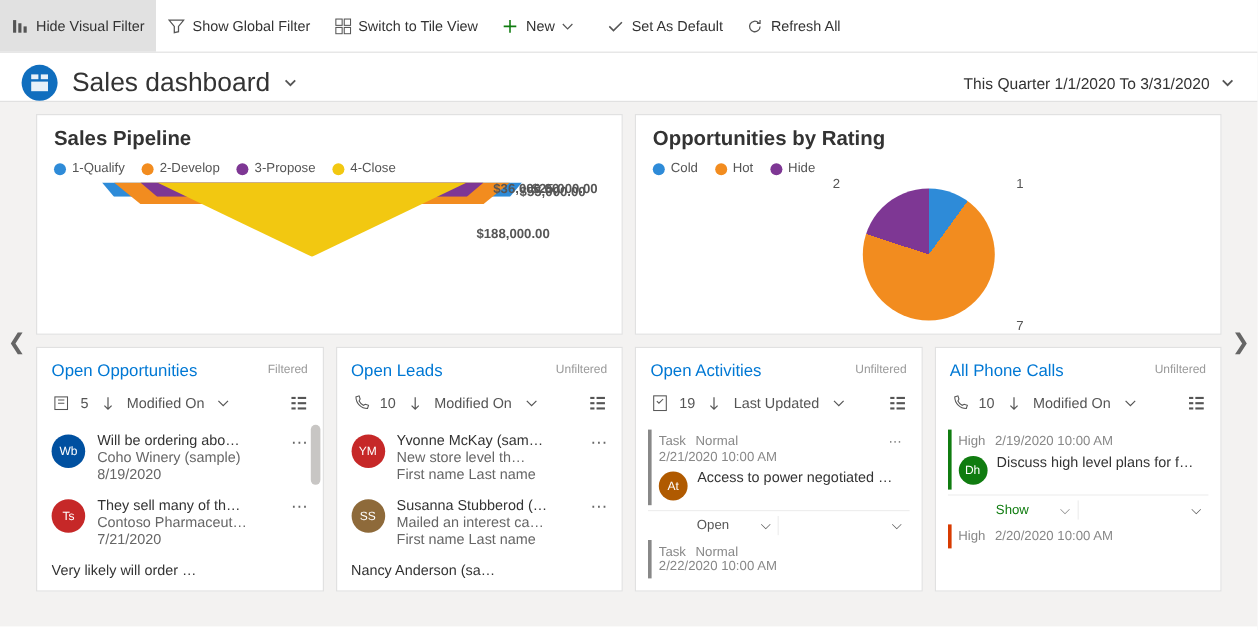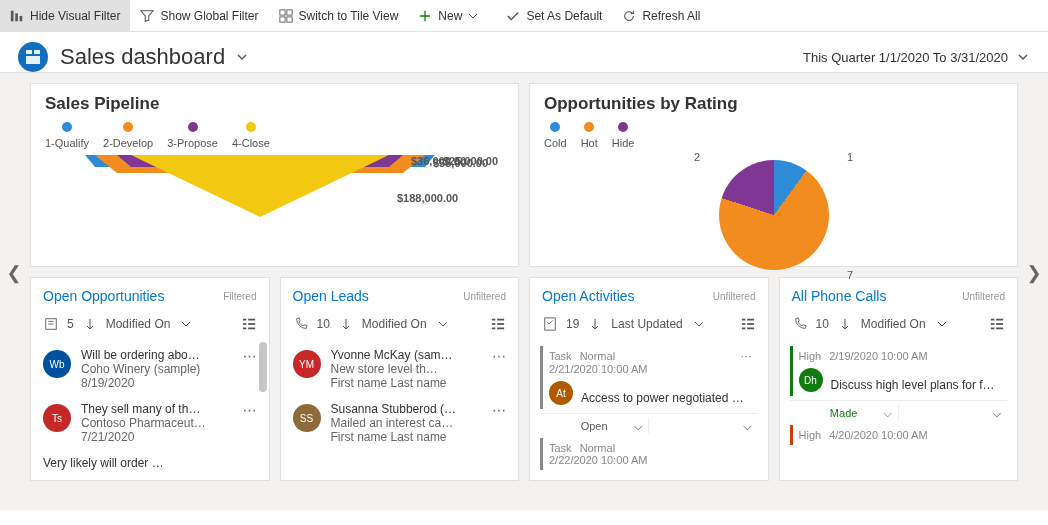--- a/index.html
+++ b/index.html
@@ -1,37 +1,37 @@
 <!DOCTYPE html>
 <html><head>
 <meta charset="utf-8">
 <style>
 *{margin:0;padding:0;box-sizing:border-box;font-family:"Segoe UI",Arial,sans-serif;}
 body{background:#fff;font-size:13px;color:#333;width:1048px;height:525px;overflow:hidden;position:relative;}
-.toolbar{display:flex;align-items:center;height:32px;border-bottom:1px solid #e1e1e1;background:#fff;}
+.toolbar{display:flex;align-items:center;height:44px;border-bottom:1px solid #e1e1e1;background:#fff;}
 .toolbar-item{display:flex;align-items:center;padding:0 10px;height:100%;cursor:pointer;font-size:12px;color:#333;}
 .toolbar-item.active{background:#e1e1e1;}
 .toolbar-item .icon{margin-right:6px;width:14px;height:14px;display:flex;align-items:center;justify-content:center;}
 .header{display:flex;align-items:center;padding:10px 18px 0;border-bottom:1px solid #e1e1e1;}
 .header-icon{width:30px;height:30px;border-radius:50%;background:#106ebe;display:flex;align-items:center;justify-content:center;color:#fff;margin-right:12px;}
 .header-title{font-size:22px;font-weight:400;color:#333;margin-right:10px;}
 .header-chev{color:#666;cursor:pointer;}
 .header-spacer{flex:1;}
 .header-date{font-size:13px;color:#333;margin-right:8px;}
 .content{position:relative;background:#f3f2f1;padding:10px 30px;height:calc(100% - 32px - 56px);overflow:hidden;}
 .arrow{position:absolute;top:180px;width:20px;height:40px;display:flex;align-items:center;justify-content:center;color:#666;cursor:pointer;font-size:18px;}
 .arrow-left{left:4px;}
 .arrow-right{right:4px;}
 .charts-row{display:flex;gap:10px;margin-bottom:10px;}
 .chart-card{background:#fff;border:1px solid #e1e1e1;padding:10px 14px;height:184px;}
 .chart-card.left{flex:1;}
 .chart-card.right{flex:1;}
 .chart-title{font-size:17px;font-weight:700;color:#333;margin-bottom:8px;}
 .legend{display:flex;gap:14px;font-size:11px;color:#555;margin-bottom:6px;}
-.legend-item{display:flex;align-items:center;gap:5px;flex-direction:column;}
+.legend-item{display:flex;align-items:flex-end;gap:5px;}
 .swatch{width:10px;height:10px;border-radius:50%;}
 .funnel{position:relative;height:110px;}
 .funnel-layer{position:absolute;display:flex;}
 .funnel-poly{flex-shrink:0;}
 .funnel-label{font-size:11px;color:#555;margin-left:8px;font-weight:600;white-space:nowrap;}
 .pie-area{position:relative;height:120px;display:flex;justify-content:center;align-items:center;}
 .pie{width:110px;height:110px;border-radius:50%;position:relative;}
 .pie-label{position:absolute;font-size:11px;color:#555;}
 .cards-row{display:flex;gap:10px;}
 .card{background:#fff;border:1px solid #e1e1e1;flex:1;height:204px;display:flex;flex-direction:column;min-width:0;}
@@ -47,21 +47,21 @@
 .avatar{width:28px;height:28px;border-radius:50%;display:flex;align-items:center;justify-content:center;color:#fff;font-size:10px;flex-shrink:0;margin-top:2px;}
 .item-content{flex:1;min-width:0;}
 .item-line{font-size:12px;color:#333;white-space:nowrap;overflow:hidden;text-overflow:ellipsis;}
 .item-line2{font-size:12px;color:#666;white-space:nowrap;overflow:hidden;text-overflow:ellipsis;}
 .item-dots{color:#666;cursor:pointer;font-size:14px;flex-shrink:0;}
 .activity-item{border-left:3px solid #888;margin:4px 10px;padding:4px 6px;}
 .activity-item.high{border-left-color:#d83b01;}
 .activity-item.green{border-left-color:#107c10;}
 .activity-meta{display:flex;gap:8px;font-size:11px;color:#888;}
 .activity-meta .dots{margin-left:auto;cursor:pointer;}
-.activity-body{display:flex;align-items:flex-end;gap:8px;margin-top:4px;}
+.activity-body{display:flex;align-items:flex-start;gap:8px;margin-top:4px;}
 .activity-text{font-size:12px;color:#333;white-space:nowrap;overflow:hidden;text-overflow:ellipsis;flex:1;}
 .activity-status{display:flex;margin:4px 10px 0;border-top:1px solid #eee;padding-top:4px;}
 .status-col{flex:1;font-size:11px;color:#555;text-align:center;border-right:1px solid #eee;position:relative;padding:2px 0;}
 .status-col:last-child{border-right:none;}
 .status-col.made{color:#107c10;text-align:center;}
 svg{display:block;}
 </style>
 </head>
 <body>
 
@@ -341,20 +341,25 @@
         </div>
         <div class="list-item">
           <div class="avatar" style="background:#8e6a3a">SS</div>
           <div class="item-content">
             <div class="item-line">Susanna Stubberod (…</div>
             <div class="item-line2">Mailed an interest ca…</div>
             <div class="item-line2">First name Last name</div>
           </div>
           <div class="item-dots">⋯</div>
         </div>
+        <div class="list-item">
+          <div class="item-content">
+            <div class="item-line">Nancy Anderson (sa…</div>
+          </div>
+        </div>
       </div>
     </div>
 
     <div class="card">
       <div class="card-header">
         <div class="card-title">Open Activities</div>
         <div class="card-filter">Unfiltered</div>
       </div>
       <div class="card-controls">
         <span class="icon-btn">
@@ -460,27 +465,27 @@
           <div class="activity-meta">
             <span>High</span>
             <span>2/19/2020 10:00 AM</span>
           </div>
           <div class="activity-body">
             <div class="avatar" style="background:#107c10;width:24px;height:24px">Dh</div>
             <div class="activity-text">Discuss high level plans for f…</div>
           </div>
         </div>
         <div class="activity-status">
-          <div class="status-col made"><span>Made</span> <span style="position:absolute;right:6px;color:#888">⌵</span></div>
+          <div class="status-col made"><span>Show</span> <span style="position:absolute;right:6px;color:#888">⌵</span></div>
           <div class="status-col">
               <span style="position:absolute;right:6px">⌵</span>
             </div>
         </div>
         <div class="activity-item high">
           <div class="activity-meta">
             <span>High</span>
-            <span>4/20/2020 10:00 AM</span>
+            <span>2/20/2020 10:00 AM</span>
           </div>
         </div>
       </div>
     </div>
   </div>
 </div>
 
 </body></html>

